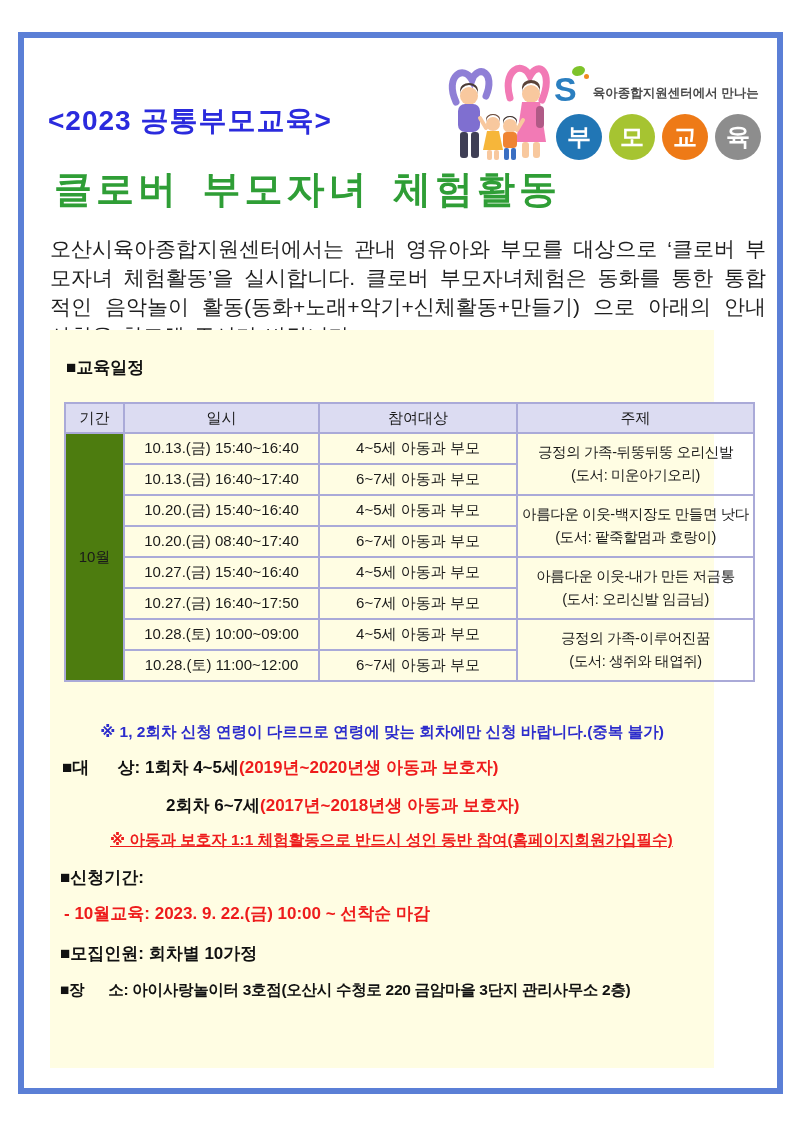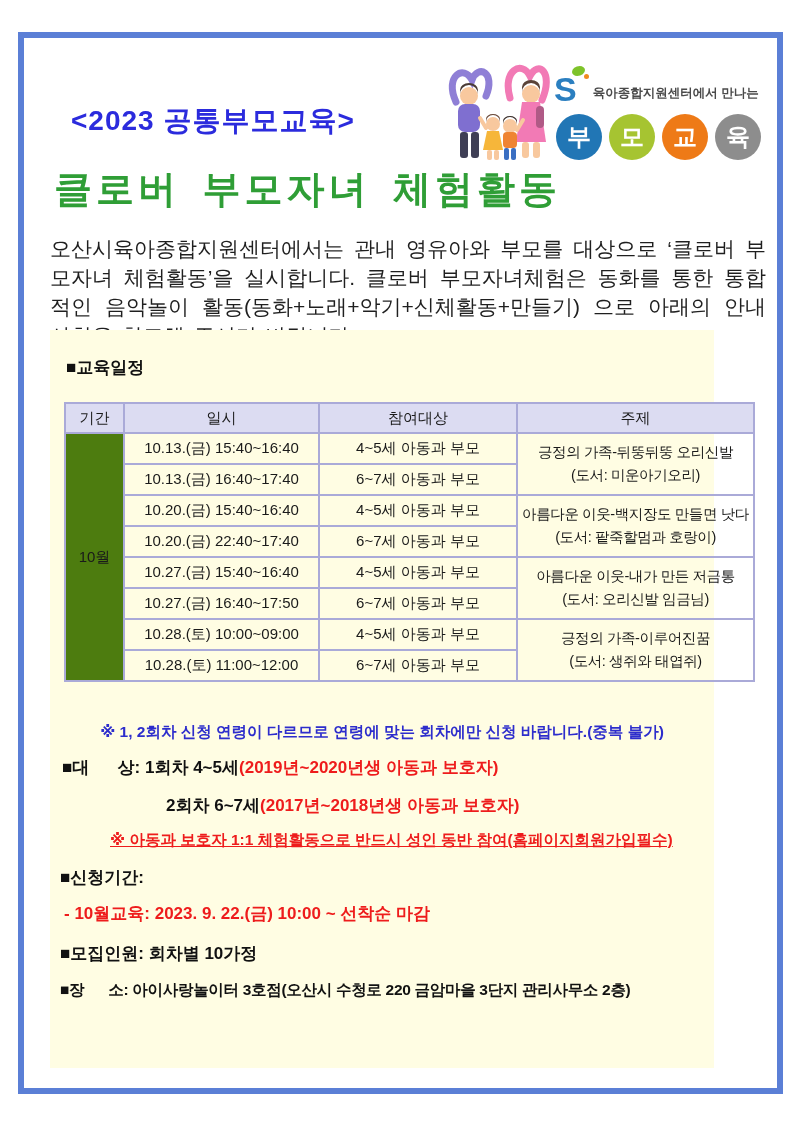--- a/index.html
+++ b/index.html
@@ -8,21 +8,21 @@
     font-family:"Liberation Sans","DejaVu Sans",sans-serif;
     -webkit-font-smoothing:antialiased;overflow:hidden;
   }
   .frame{
     position:absolute;left:18px;top:32px;width:765px;height:1062px;
     box-sizing:border-box;border:6px solid #5b7fd6;background:#ffffff;
   }
   
   .header-tag{
     position:absolute;left:24px;top:64px;
-    font-size:28px;font-weight:bold;color:#2b2bdd;letter-spacing:1px;white-space:nowrap;margin-left:23px;
+    font-size:28px;font-weight:bold;color:#2b2bdd;letter-spacing:1px;white-space:nowrap;
   }
   .logo{position:absolute;left:418px;top:18px;width:332px;height:112px;}
   .logo-family{position:absolute;left:0;top:2px;width:112px;height:106px;}
   .logo-right{position:absolute;left:112px;top:6px;width:220px;}
   .logo-toprow{display:flex;align-items:flex-end;height:44px;}
   .s-mark{font-size:34px;font-weight:bold;color:#2b7fc0;line-height:34px;position:relative;}
   .s-leaf{position:absolute;right:-8px;top:-6px;width:13px;height:10px;background:#7ec32a;border-radius:60% 40% 60% 40%;}
   .s-dot{position:absolute;right:-12px;top:2px;width:5px;height:5px;background:#f08a1e;border-radius:50%;}
   .logo-caption{font-size:12.5px;color:#4a4a4a;font-weight:bold;margin-left:16px;padding-bottom:4px;white-space:nowrap;}
   .logo-circles{display:flex;gap:7px;margin-top:8px;margin-left:2px;}
@@ -177,21 +177,21 @@
         </tr>
         <tr>
           <td>10.20.(금) 15:40~16:40</td>
           <td>4~5세 아동과 부모</td>
           <td class="topic-cell" rowspan="2">
             <div>아름다운 이웃-백지장도 만들면 낫다</div>
             <div>(도서: 팥죽할멈과 호랑이)</div>
           </td>
         </tr>
         <tr>
-          <td>10.20.(금) 22:40~17:40</td>
+          <td>10.20.(금) 08:40~17:40</td>
           <td>6~7세 아동과 부모</td>
         </tr>
         <tr>
           <td>10.27.(금) 15:40~16:40</td>
           <td>4~5세 아동과 부모</td>
           <td class="topic-cell" rowspan="2">
             <div>아름다운 이웃-내가 만든 저금통</div>
             <div>(도서: 오리신발 임금님)</div>
           </td>
         </tr>

